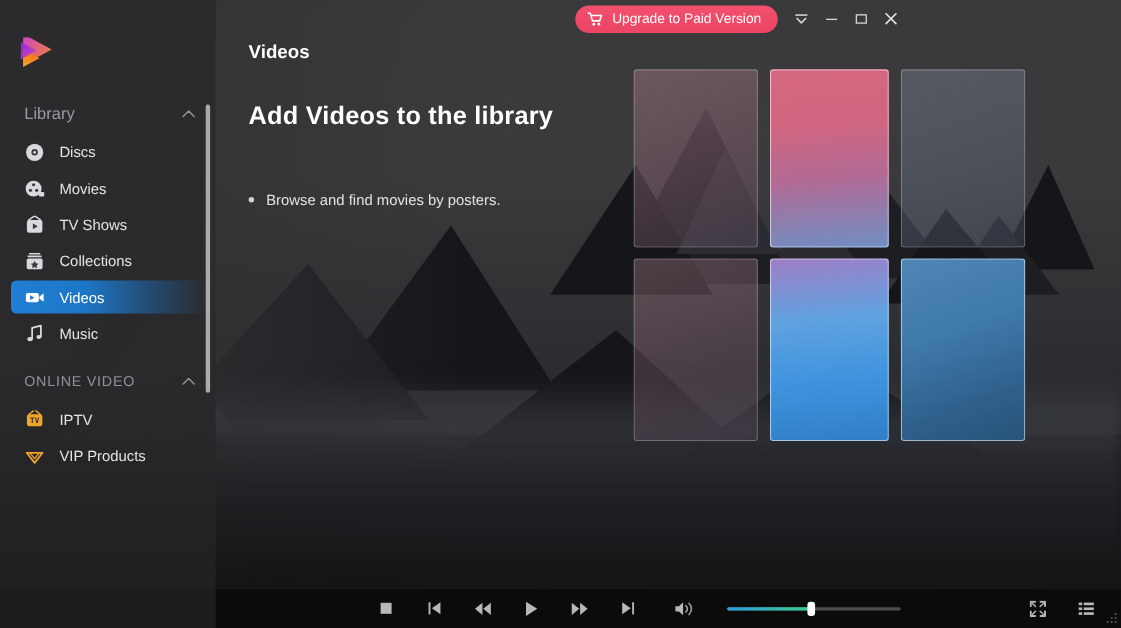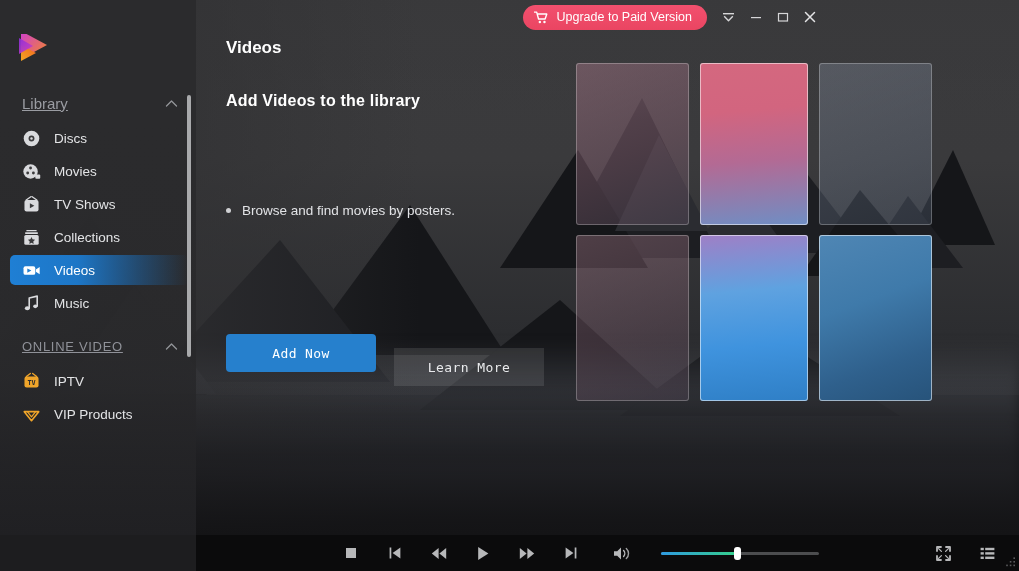--- a/index.html
+++ b/index.html
@@ -94,21 +94,21 @@
     font-size:16.5px; font-weight:bold; font-style:italic; color:#ffffff;
     letter-spacing:0.1px;
   }
   .brand-arch{ font-size:12.5px; color:#e8e8ea; font-style:normal; }
   .brand-ver{ font-size:13.5px; color:#e8e8ea; margin-top:3px; }
 
   .group-head{
     display:flex; align-items:center; justify-content:space-between;
     padding:0 18px 0 22px; height:34px; cursor:pointer; user-select:none;
   }
-  .group-head .ttl{ font-size:15px; color:#9a9ca2;text-decoration:underline; }
+  .group-head .ttl{ font-size:15px; color:#9a9ca2; }
   .group-head.small .ttl{ font-size:13px; letter-spacing:0.7px; color:#8f9198; }
   .chev{ width:13px; height:9px; opacity:0.75; }
 
   .nav-item{
     position:relative; display:flex; align-items:center; gap:13px;
     height:30px; margin:3px 8px 3px 10px; padding-left:12px;
     border-radius:5px; cursor:pointer;
   }
   .nav-item .lbl{ font-size:13.5px; color:#e3e4e6; }
   .nav-item.active{
@@ -134,23 +134,23 @@
   }
 
   
   .main{ position:absolute; left:196px; top:0; width:823px; height:535px; z-index:10; }
   .page-title{
     position:absolute; left:30px; top:38px;
     font-size:17px; font-weight:bold; color:#ffffff;
   }
   .hero-h1{
     position:absolute; left:30px; top:92px;
-    font-size:16px; font-weight:bold; color:#ffffff; letter-spacing:0.2px;
-  }
-  .bullets{ position:absolute; left:30px; top:172px; width:300px;margin-top:29px; }
+    font-size:23px; font-weight:bold; color:#ffffff; letter-spacing:0.2px;
+  }
+  .bullets{ position:absolute; left:30px; top:172px; width:300px; }
   .bullet{ display:flex; align-items:center; gap:11px; margin-bottom:22px; }
   .dot{
     width:5px; height:5px; border-radius:50%; background:#cfd0d3; flex:none;
   }
   .bullet .txt{ font-size:13.5px; color:#e2e3e6; line-height:19px; }
   .btn-row{ position:absolute; left:30px; top:334px; display:flex; }
   .btn{
     height:38px; border:none; cursor:pointer;
     font-family:"DejaVu Sans Mono","Liberation Mono",monospace;
     font-size:13px; letter-spacing:0.4px;
@@ -414,24 +414,20 @@
     <div class="page-title">Videos</div>
     <div class="hero-h1">Add Videos to the library</div>
 
     <div class="bullets">
       <div class="bullet">
         <span class="dot"></span>
         <span class="txt">Browse and find movies by posters.</span>
       </div>
     </div>
 
-    <div class="btn-row">
-      <button class="btn btn-primary">Add Now</button>
-      <button class="btn btn-ghost">Learn More</button>
-    </div>
   </div>
 
   <div class="playerbar-left-mask"></div>
   <div class="playerbar">
 
     <div class="transport">
       <button class="tbtn">
         <svg width="12" height="12" viewBox="0 0 12 12">
           <rect x="1" y="1" width="10" height="10" fill="currentColor"></rect>
         </svg>

